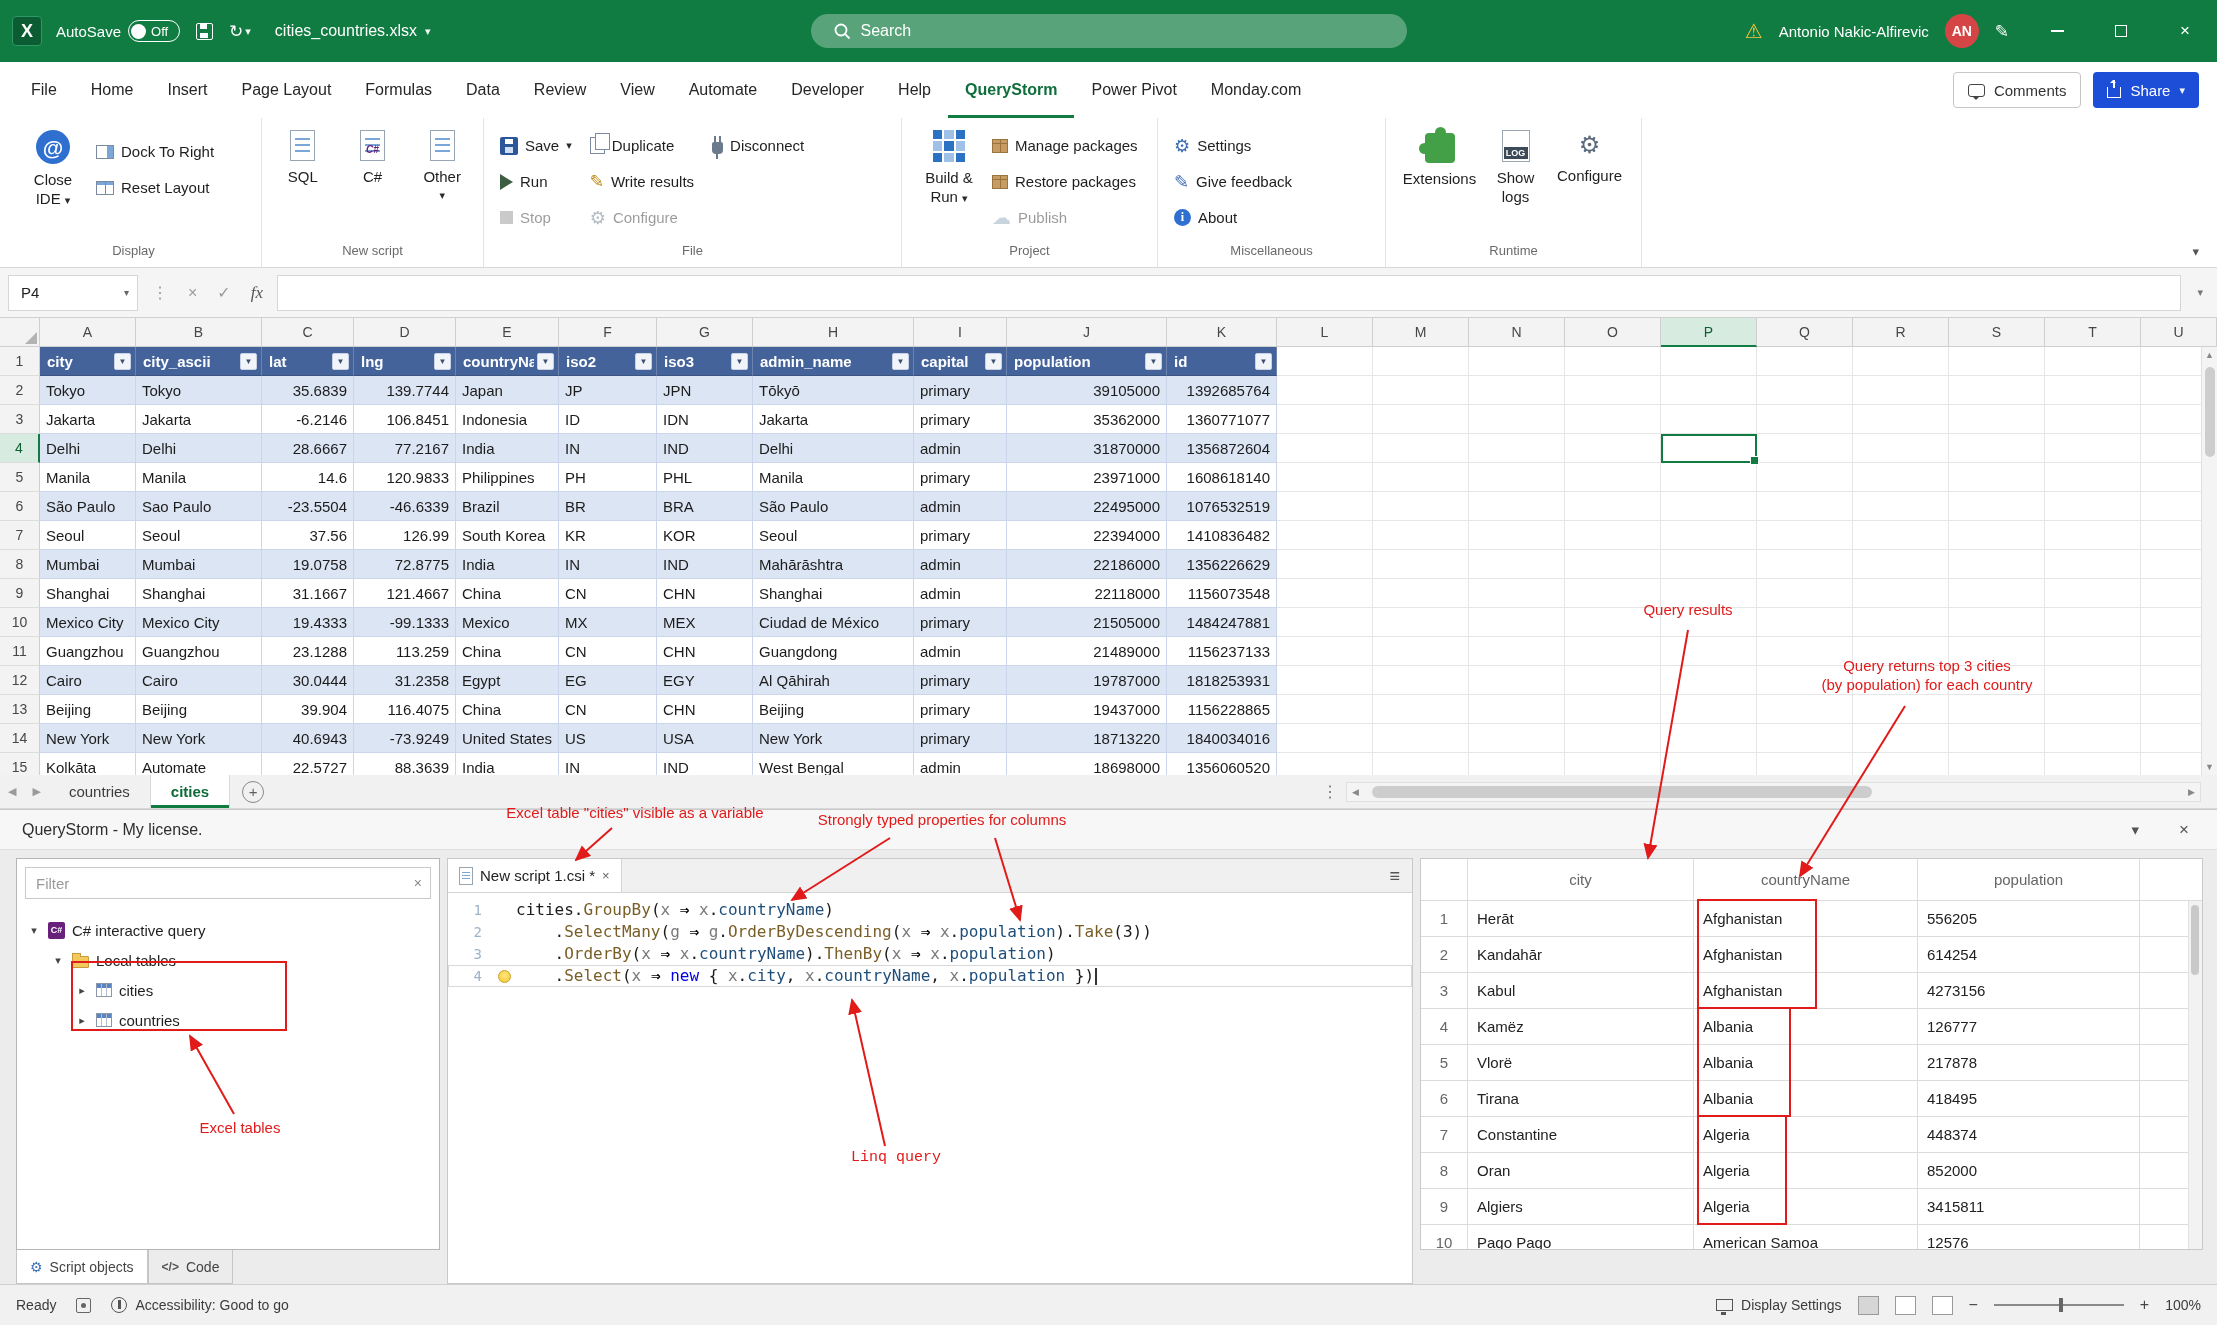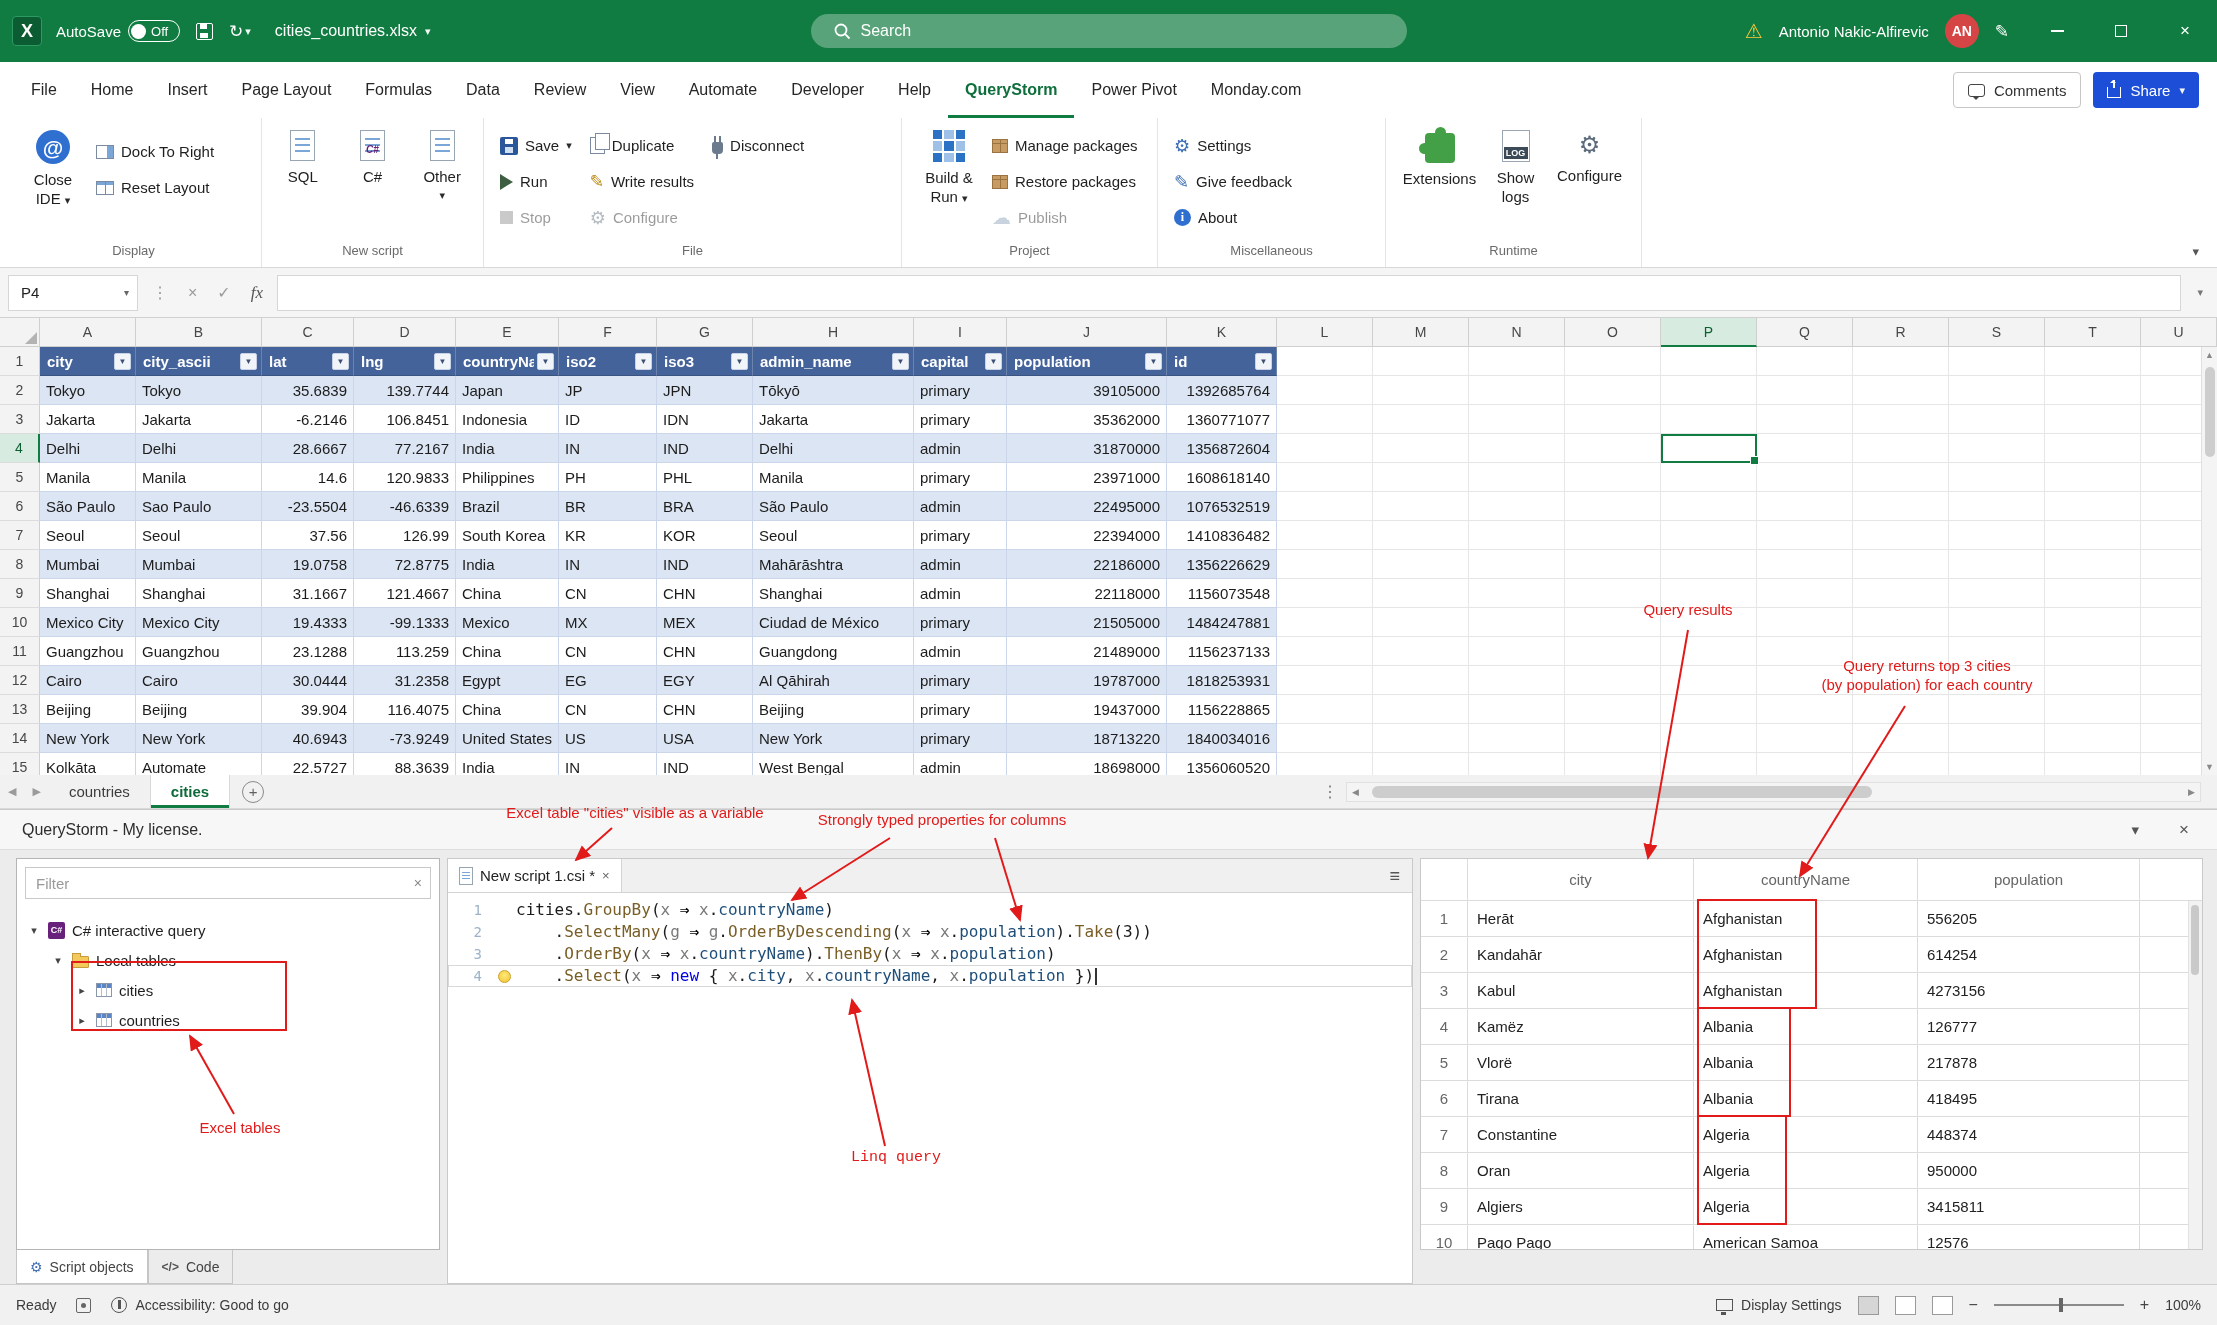--- a/index.html
+++ b/index.html
@@ -1070,21 +1070,21 @@
             <div class="rc rc-n">7</div>
             <div class="rc rc-city">Constantine</div>
             <div class="rc rc-cn">Algeria</div>
             <div class="rc rc-pop">448374</div>
             <div class="rc rc-f"></div>
           </div>
           <div class="resrow">
             <div class="rc rc-n">8</div>
             <div class="rc rc-city">Oran</div>
             <div class="rc rc-cn">Algeria</div>
-            <div class="rc rc-pop">950000</div>
+            <div class="rc rc-pop">852000</div>
             <div class="rc rc-f"></div>
           </div>
           <div class="resrow">
             <div class="rc rc-n">9</div>
             <div class="rc rc-city">Algiers</div>
             <div class="rc rc-cn">Algeria</div>
             <div class="rc rc-pop">3415811</div>
             <div class="rc rc-f"></div>
           </div>
           <div class="resrow">

